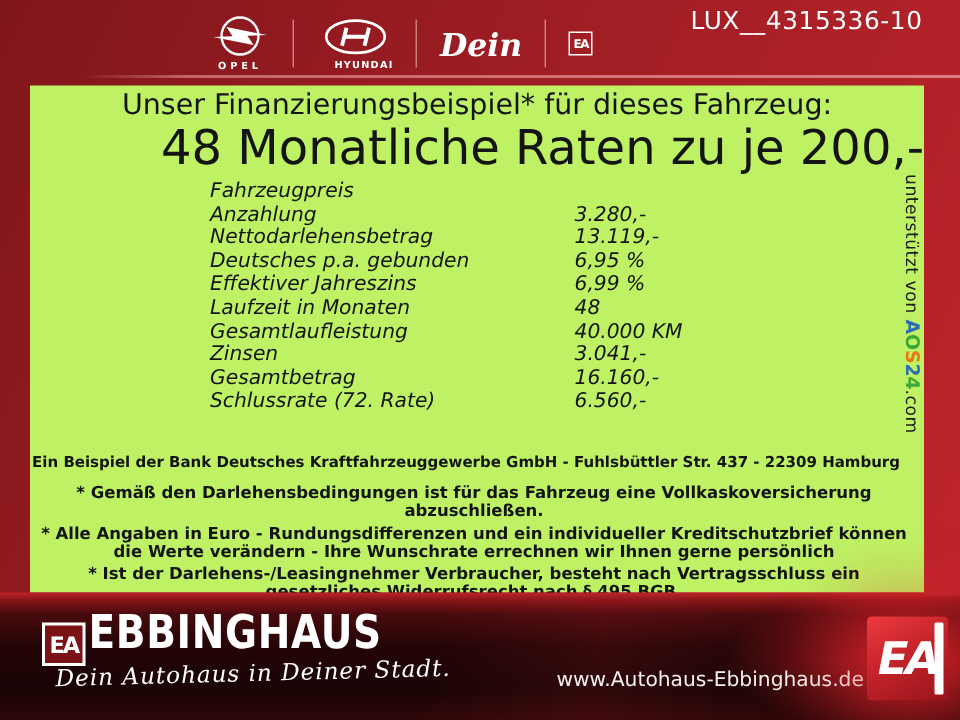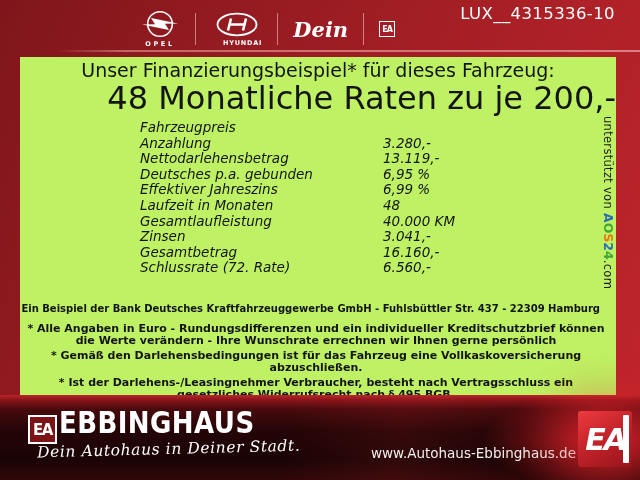--- a/index.html
+++ b/index.html
@@ -137,22 +137,22 @@
       </div>
     <div class="fin-row">
         <span class="lbl">Schlussrate (72. Rate)</span>
         <span class="val">6.560,-</span>
       </div>
   </div>
 
   <div class="bank-note">Ein Beispiel der Bank Deutsches Kraftfahrzeuggewerbe GmbH - Fuhlsbüttler Str. 437 - 22309 Hamburg</div>
 
   <div class="disclaimers">
+    <p>* Gemäß den Darlehensbedingungen ist für das Fahrzeug eine Vollkaskoversicherung abzuschließen.</p>
     <p>* Alle Angaben in Euro - Rundungsdifferenzen und ein individueller Kreditschutzbrief können die Werte verändern - Ihre Wunschrate errechnen wir Ihnen gerne persönlich</p>
-    <p>* Gemäß den Darlehensbedingungen ist für das Fahrzeug eine Vollkaskoversicherung abzuschließen.</p>
     <p>* Ist der Darlehens-/Leasingnehmer Verbraucher, besteht nach Vertragsschluss ein gesetzliches Widerrufsrecht nach § 495 BGB.</p>
   </div>
 </div>
 
 <div class="side-credit">
   <span>unterstützt von </span><span class="aos"><span style="color: rgb(42, 109, 181);">A</span><span style="color: rgb(63, 165, 53);">O</span><span style="color: rgb(232, 117, 17);">S</span><span style="color: rgb(42, 109, 181);">2</span><span style="color: rgb(63, 165, 53);">4</span></span><span>.com</span>
 </div>
 
 <div class="footer">
   <div class="ea-badge">EA</div>

